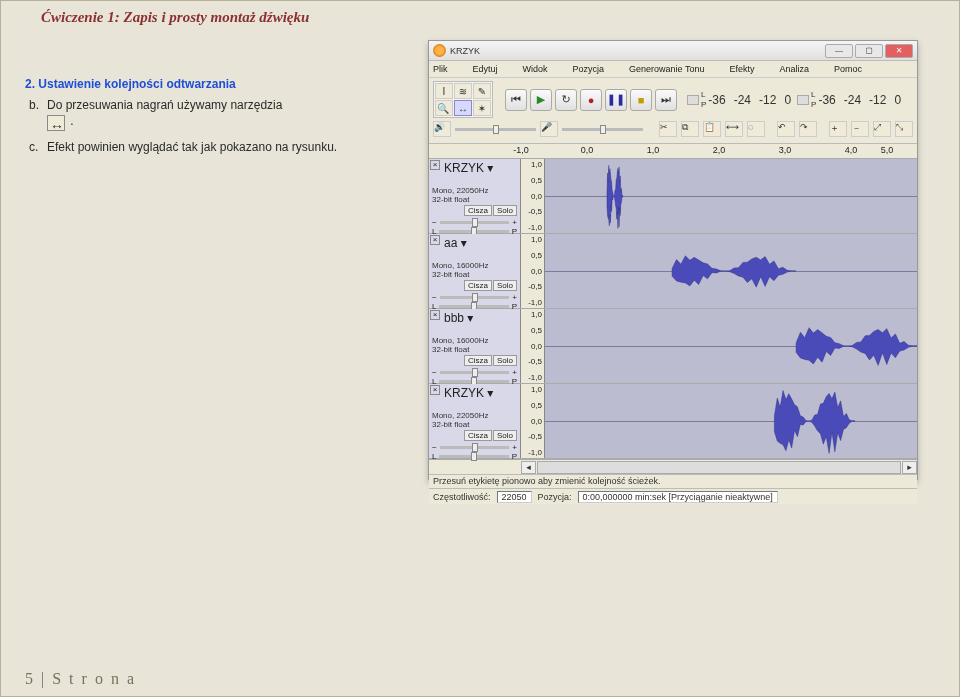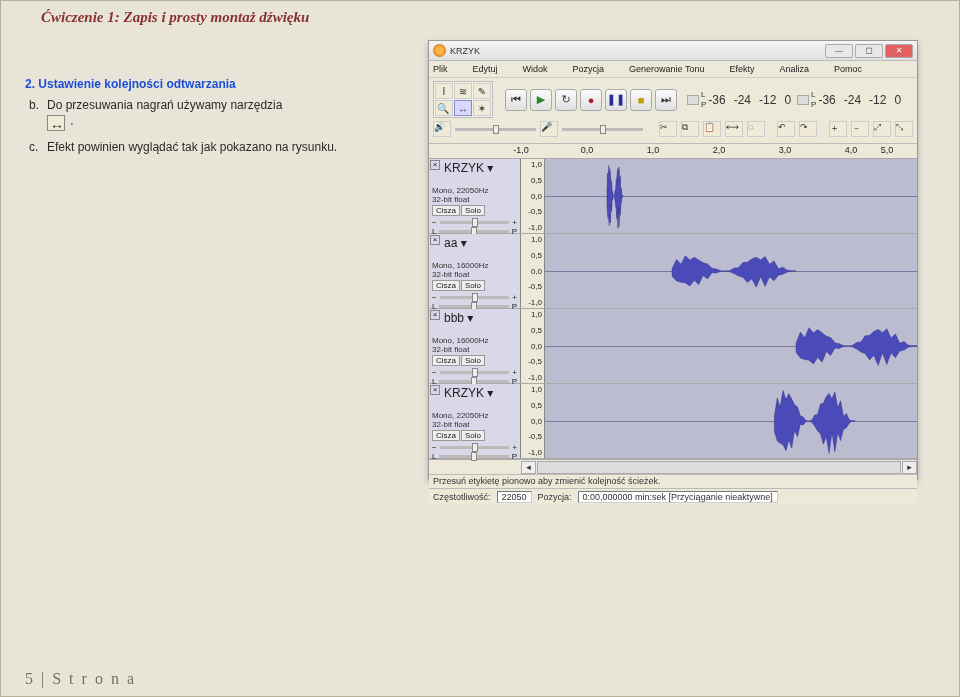--- a/index.html
+++ b/index.html
@@ -114,21 +114,21 @@
   
   .tracks { }
   .track { display:flex; height: 75px; border-bottom: 1px solid #aaa; }
   .track-head {
     width: 92px; background: #d8d8e8; border-right: 1px solid #888;
     padding: 2px 3px; color: #222; position: relative;
   }
   .track-close { position:absolute; top:1px; left:1px; width:10px; height:10px; border:1px solid #888; font-size:8px; line-height:8px; text-align:center; }
   .track-name { font-size: 12px; margin-left: 12px; }
   .track-meta { font-size: 8px; line-height: 1.15; margin-top: 11px; color:#333; }
-  .track-btns { display:flex; gap:1px; margin-top: 1px; }
+  .track-btns { display:flex; gap:1px; margin-top: 1px; margin-left: 32px; }
   .tkbtn { font-size: 8px; padding: 0 3px; border:1px solid #999; background:#eee; }
   .track-sliders { margin-top: 2px; }
   .slider-row { display:flex; align-items:center; gap:3px; font-size:8px; }
   .slider-bar { flex:1; height:3px; background:#bbb; position:relative; }
   .slider-thumb { position:absolute; top:-3px; left:50%; width:6px; height:9px; background:#eee; border:1px solid #888; transform:translateX(-50%); }
   .track-body { flex:1; display:flex; background:#bcbcd0; }
   .track-yaxis { width: 24px; background:#ece9d8; border-right:1px solid #888; font-size:8px; color:#222; display:flex; flex-direction:column; justify-content:space-between; align-items:flex-end; padding: 1px 2px; }
   .wave-area { flex:1; background:#bcbcd0; position:relative; overflow:hidden; }
   .wave-mid { position:absolute; top:50%; left:0; right:0; height:1px; background:#7a7aa0; }
   svg.wave { position:absolute; top:0; left:0; width:100%; height:100%; }

